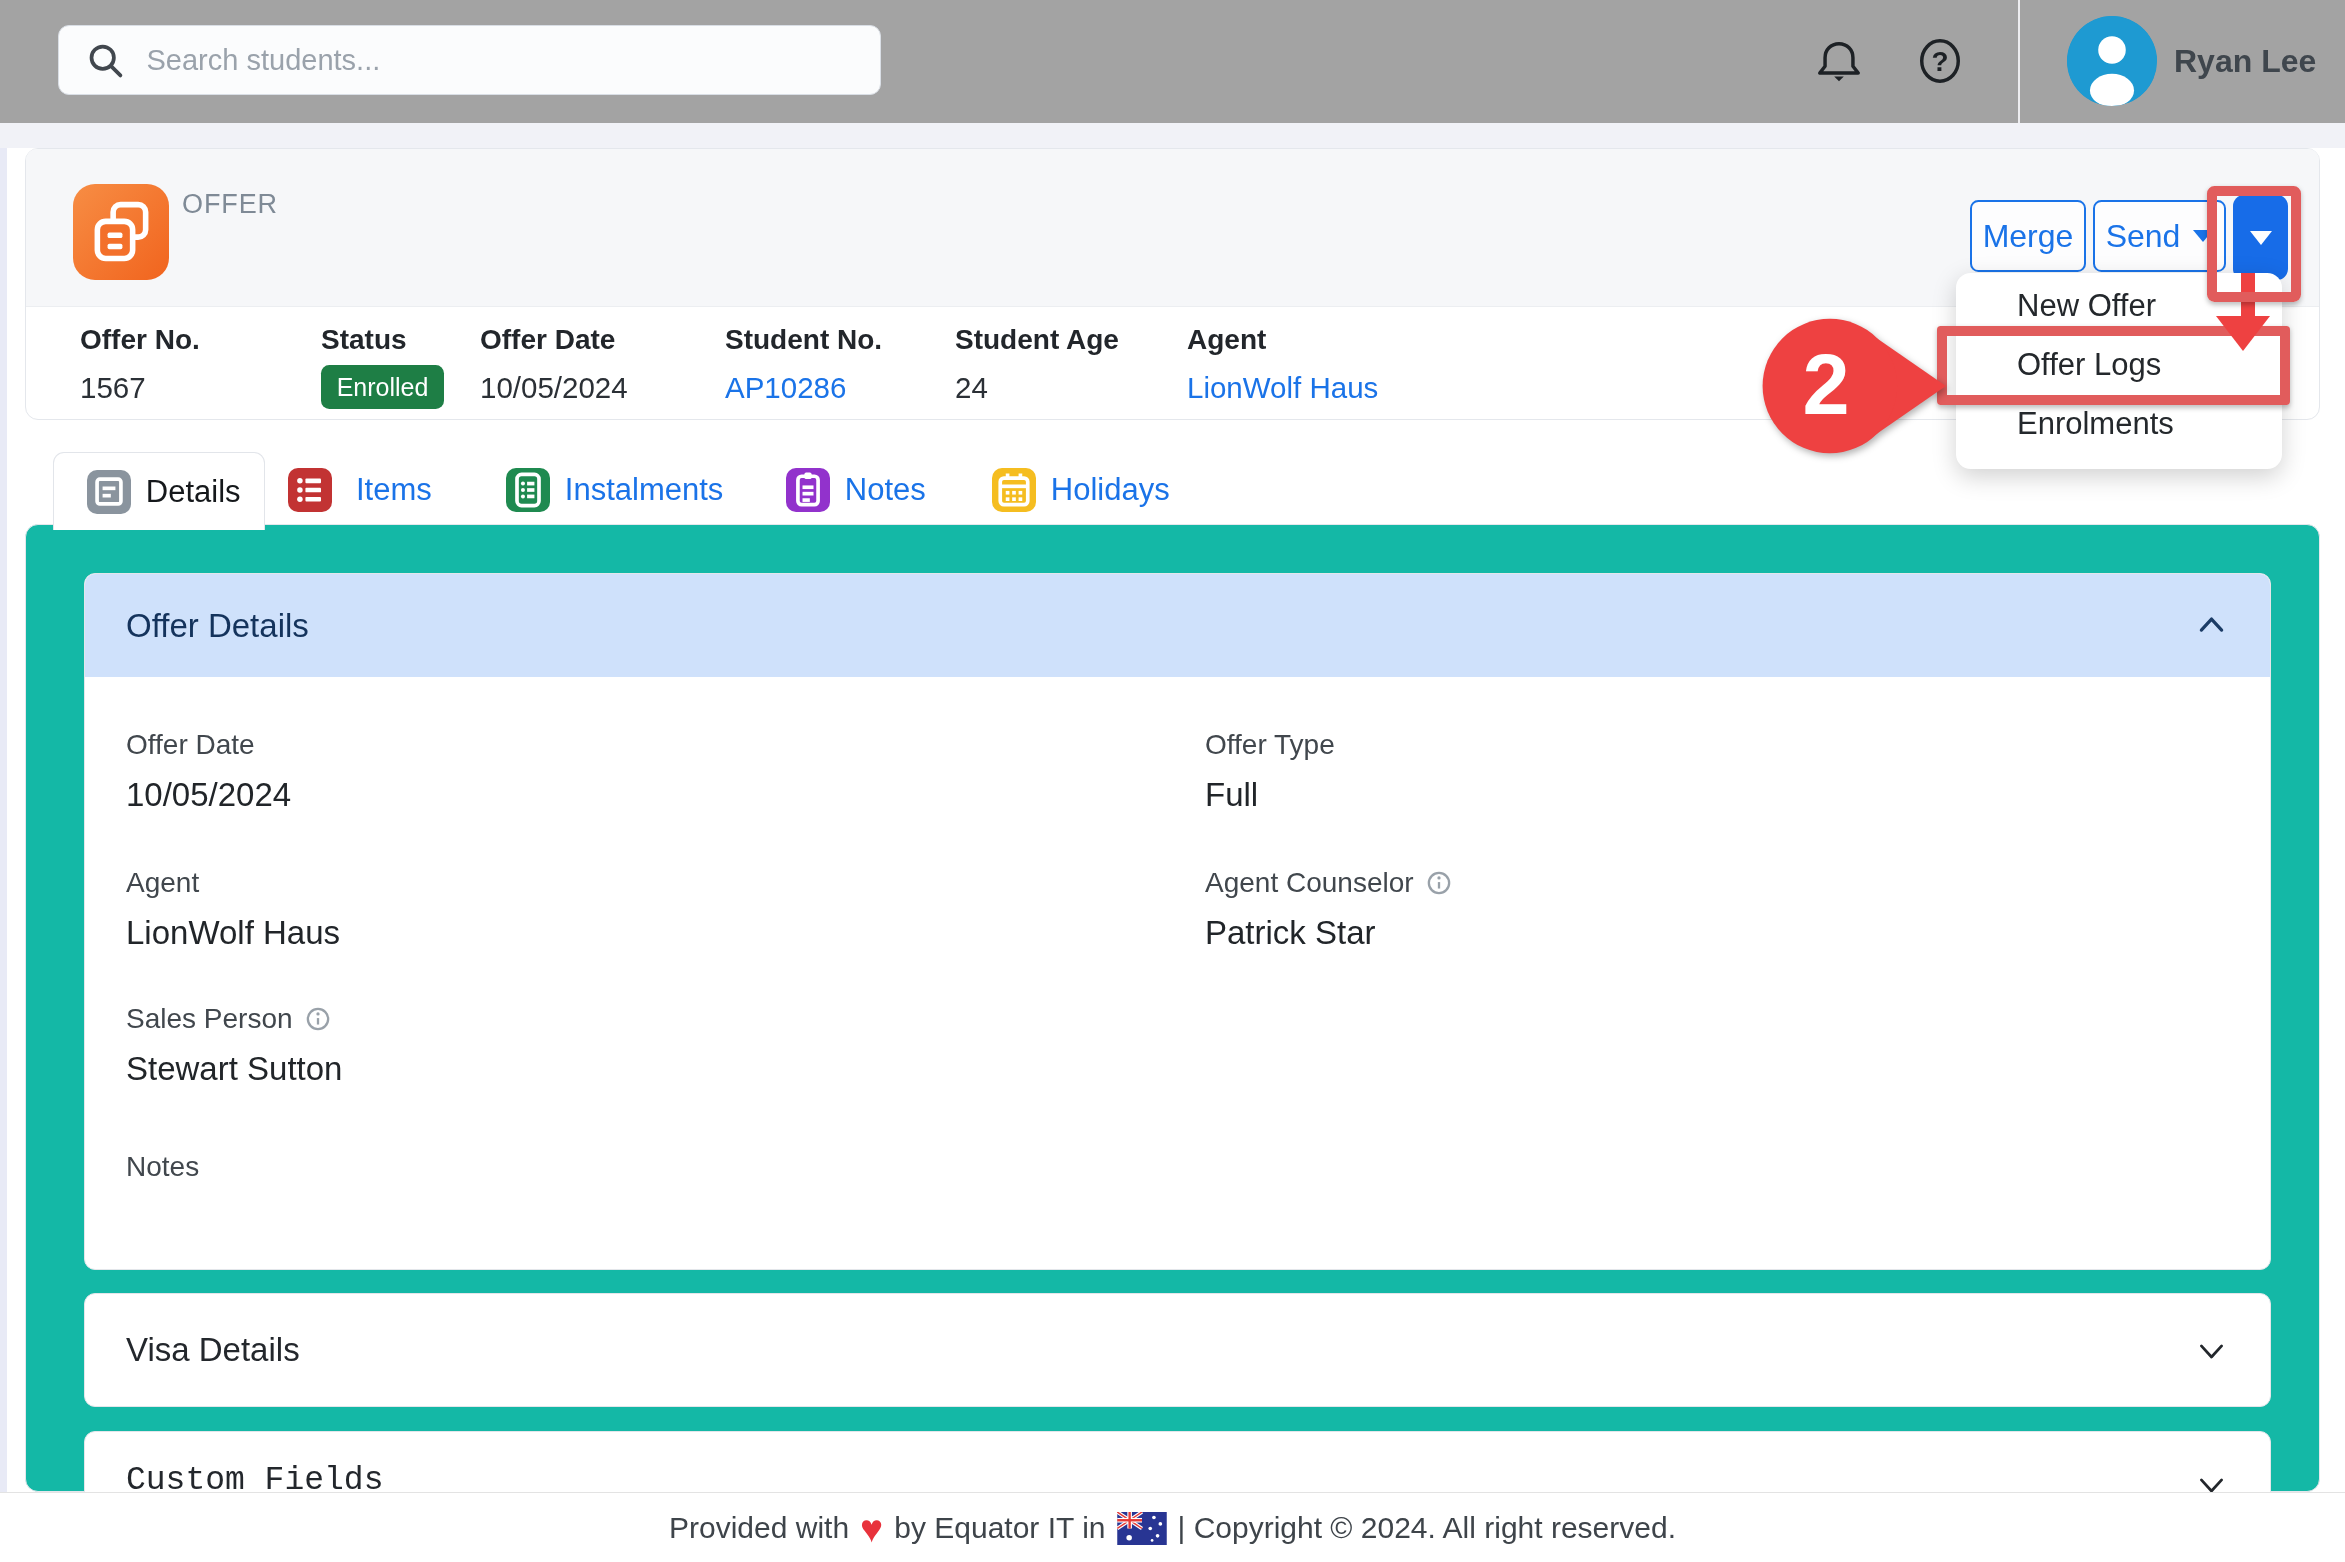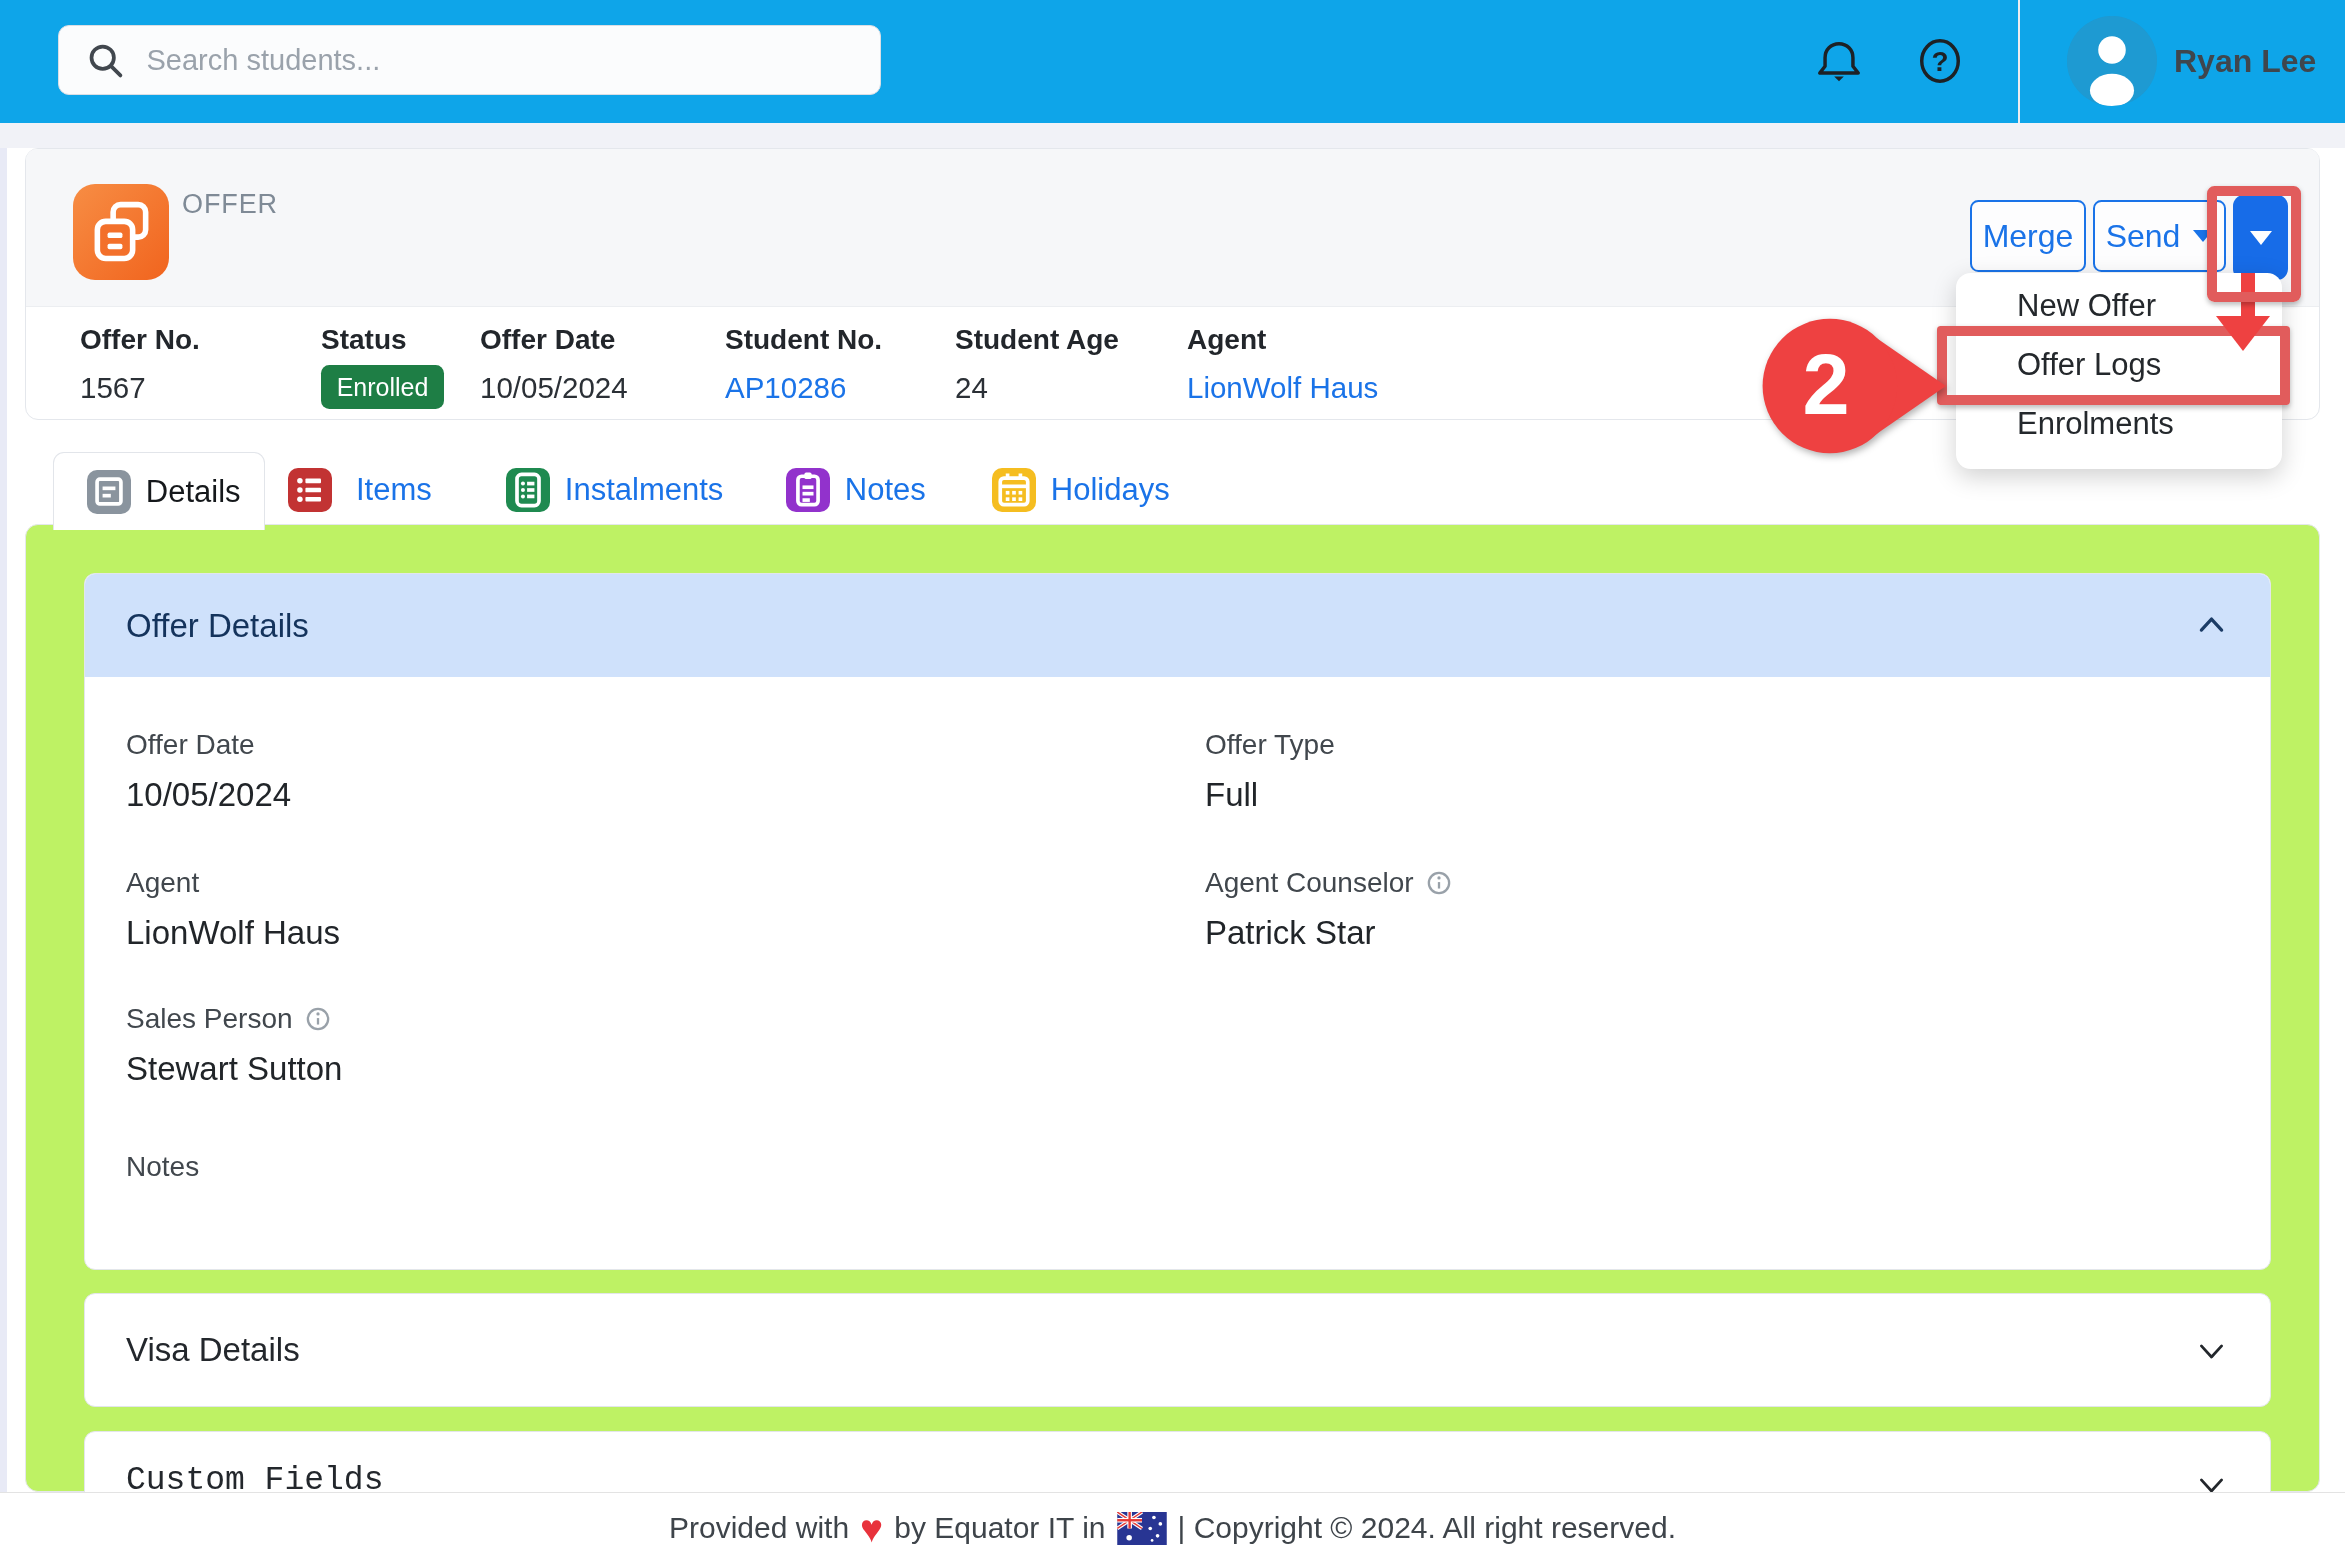--- a/index.html
+++ b/index.html
@@ -7,21 +7,21 @@
     width:2345px;height:1563px;position:relative;overflow:hidden;
     background:#ffffff;font-family:"Liberation Sans",sans-serif;color:#212529;
   }
   .abs{position:absolute;}
 
   
   .left-strip{left:0;top:0;width:7.4px;height:1563px;background:#e8eaf6;z-index:0;}
   .band{left:0;top:123px;width:2345px;height:25px;background:#f1f2f7;z-index:0;}
 
   
-  .topbar{left:0;top:0;width:2345px;height:123px;background:#0ea5e9;z-index:2;}
+  .topbar{left:0;top:0;width:2345px;height:123px;background:#a3a3a3;z-index:2;}
   .searchbox{left:58px;top:25px;width:823px;height:70px;background:#fbfcfd;border:1.8px solid #d9dee5;border-radius:11px;display:flex;align-items:center;box-sizing:border-box;padding-left:26px;}
   .searchbox input{border:none;outline:none;background:transparent;font-family:"Liberation Sans",sans-serif;font-size:29px;color:#5f6771;width:701px;margin-left:18.5px;}
   .searchbox input::placeholder{color:#9aa2ab;}
   .top-divider{left:2018px;top:0;width:1.8px;height:123px;background:#ededf0;}
   .icon-btn{width:55px;height:55px;display:flex;align-items:center;justify-content:center;}
   .avatar{left:2067px;top:15.7px;width:90px;height:90px;border-radius:50%;overflow:hidden;background:#1e9ad2;}
   .username{left:2174px;top:0;height:123px;display:flex;align-items:center;font-size:32px;font-weight:700;color:#3f464d;}
 
   
   .offer-card{left:25px;top:148px;width:2295px;height:272px;background:#fff;border:1.8px solid #e4e7ec;border-radius:13px;box-sizing:border-box;z-index:1;}
@@ -41,21 +41,21 @@
   .badge{display:inline-block;background:#1e7e45;color:#fff;font-size:25px;padding:7.4px 15.7px;border-radius:8.3px;margin-top:9.2px;}
 
   
   .tab-active{left:53px;top:452px;width:212px;height:78px;background:#fff;border:1.8px solid #e2e5ea;border-bottom:none;border-radius:11px 11px 0 0;box-sizing:border-box;display:flex;align-items:center;padding-left:33px;gap:14.8px;z-index:5;}
   .tab{top:452px;height:76px;display:flex;align-items:center;gap:14.8px;z-index:5;}
   .tab-ic{width:44px;height:44px;border-radius:10px;display:flex;align-items:center;justify-content:center;flex:0 0 auto;}
   .tab-label{font-size:31px;color:#1a73e8;}
   .tab-label-active{font-size:31px;color:#15181b;}
 
   
-  .main-card{left:25px;top:524px;width:2295px;height:968px;background:#bef264;border:1.8px solid #e4e7ec;border-radius:13px;box-sizing:border-box;z-index:1;}
+  .main-card{left:25px;top:524px;width:2295px;height:968px;background:#14b8a6;border:1.8px solid #e4e7ec;border-radius:13px;box-sizing:border-box;z-index:1;}
   .panel{position:absolute;left:58px;width:2187px;border:1.8px solid #e3e6ea;border-radius:11px;box-sizing:border-box;background:#fff;overflow:hidden;}
   .panel-blue-head{height:103px;background:#cfe1fb;display:flex;align-items:center;justify-content:space-between;padding:0 41px;}
   .panel-blue-title{font-size:33px;color:#14335c;}
   .panel-plain{display:flex;align-items:center;justify-content:space-between;padding:4px 41px;}
   .panel-title{font-size:33px;color:#23272c;}
   .fld{position:absolute;}
   .fld-label{font-size:28px;color:#41474d;display:flex;align-items:center;gap:13px;}
   .fld-value{font-size:33px;color:#212529;margin-top:14.8px;}
 
   

